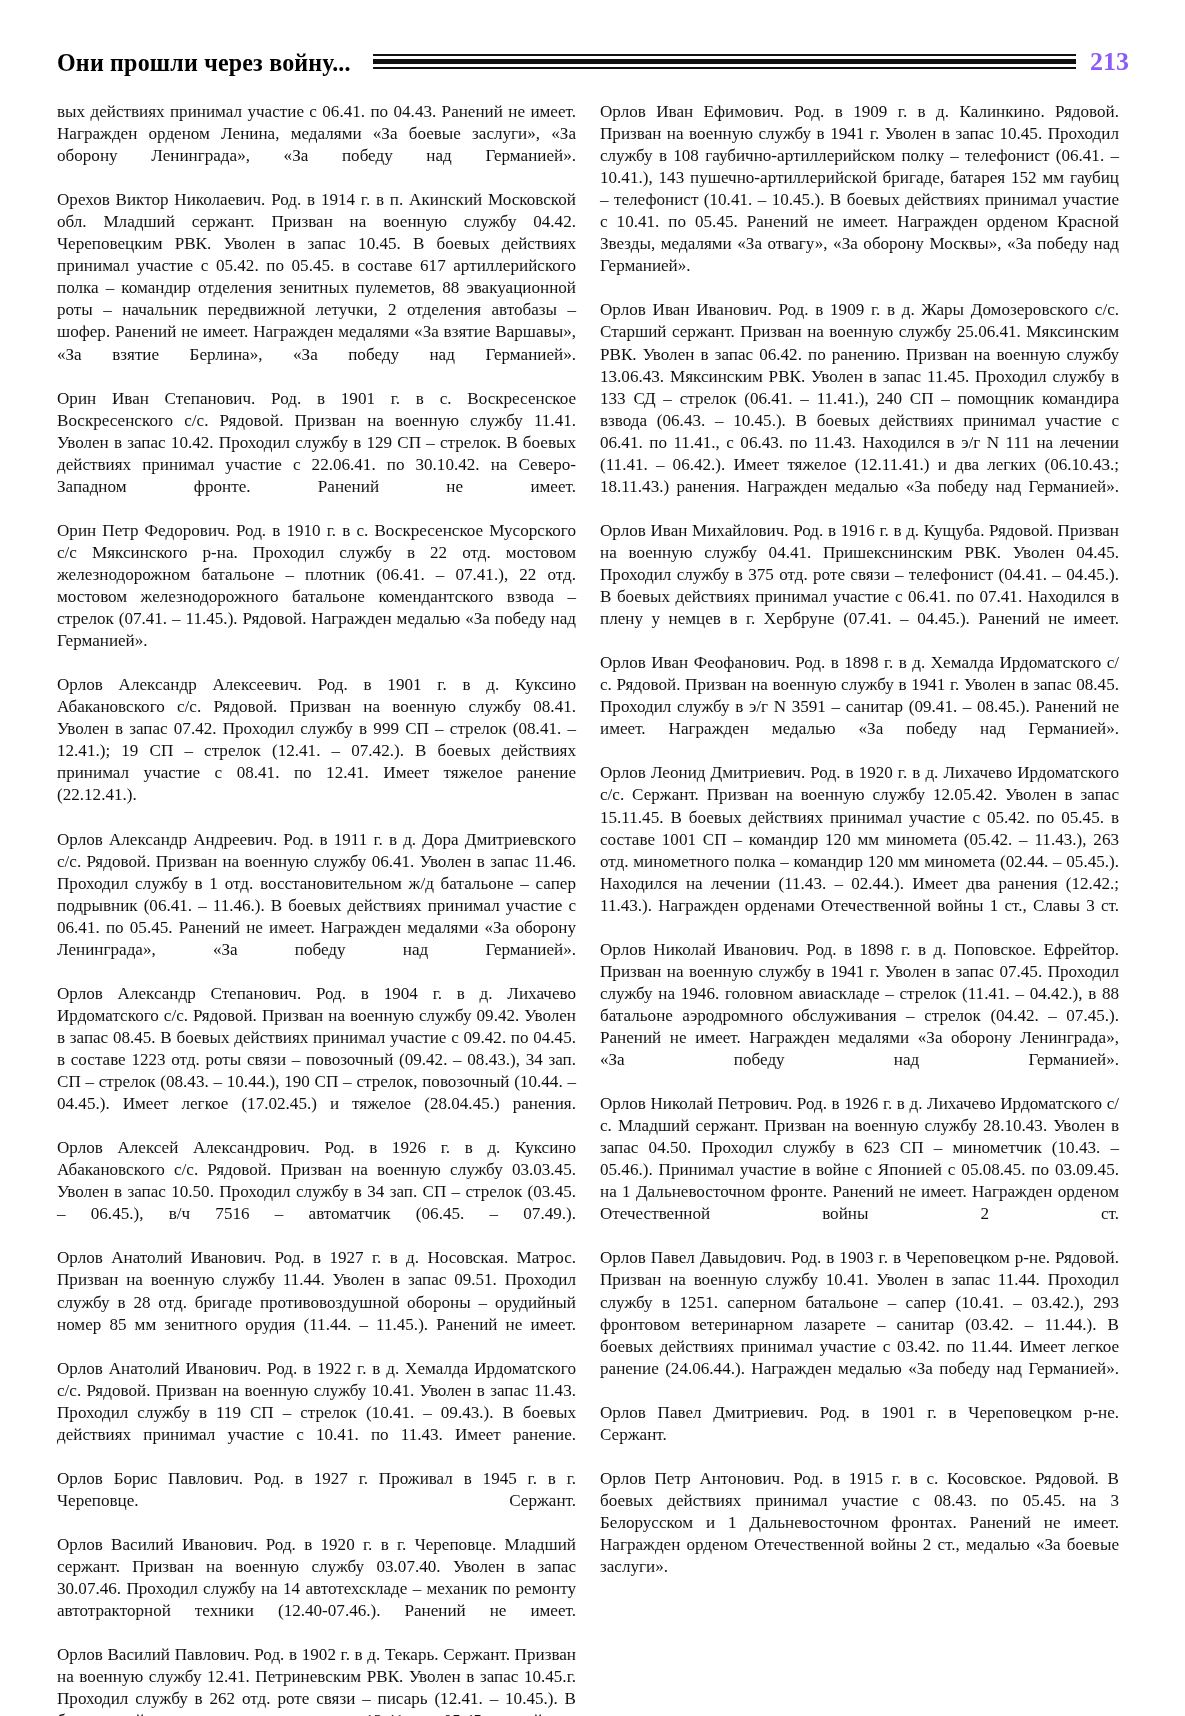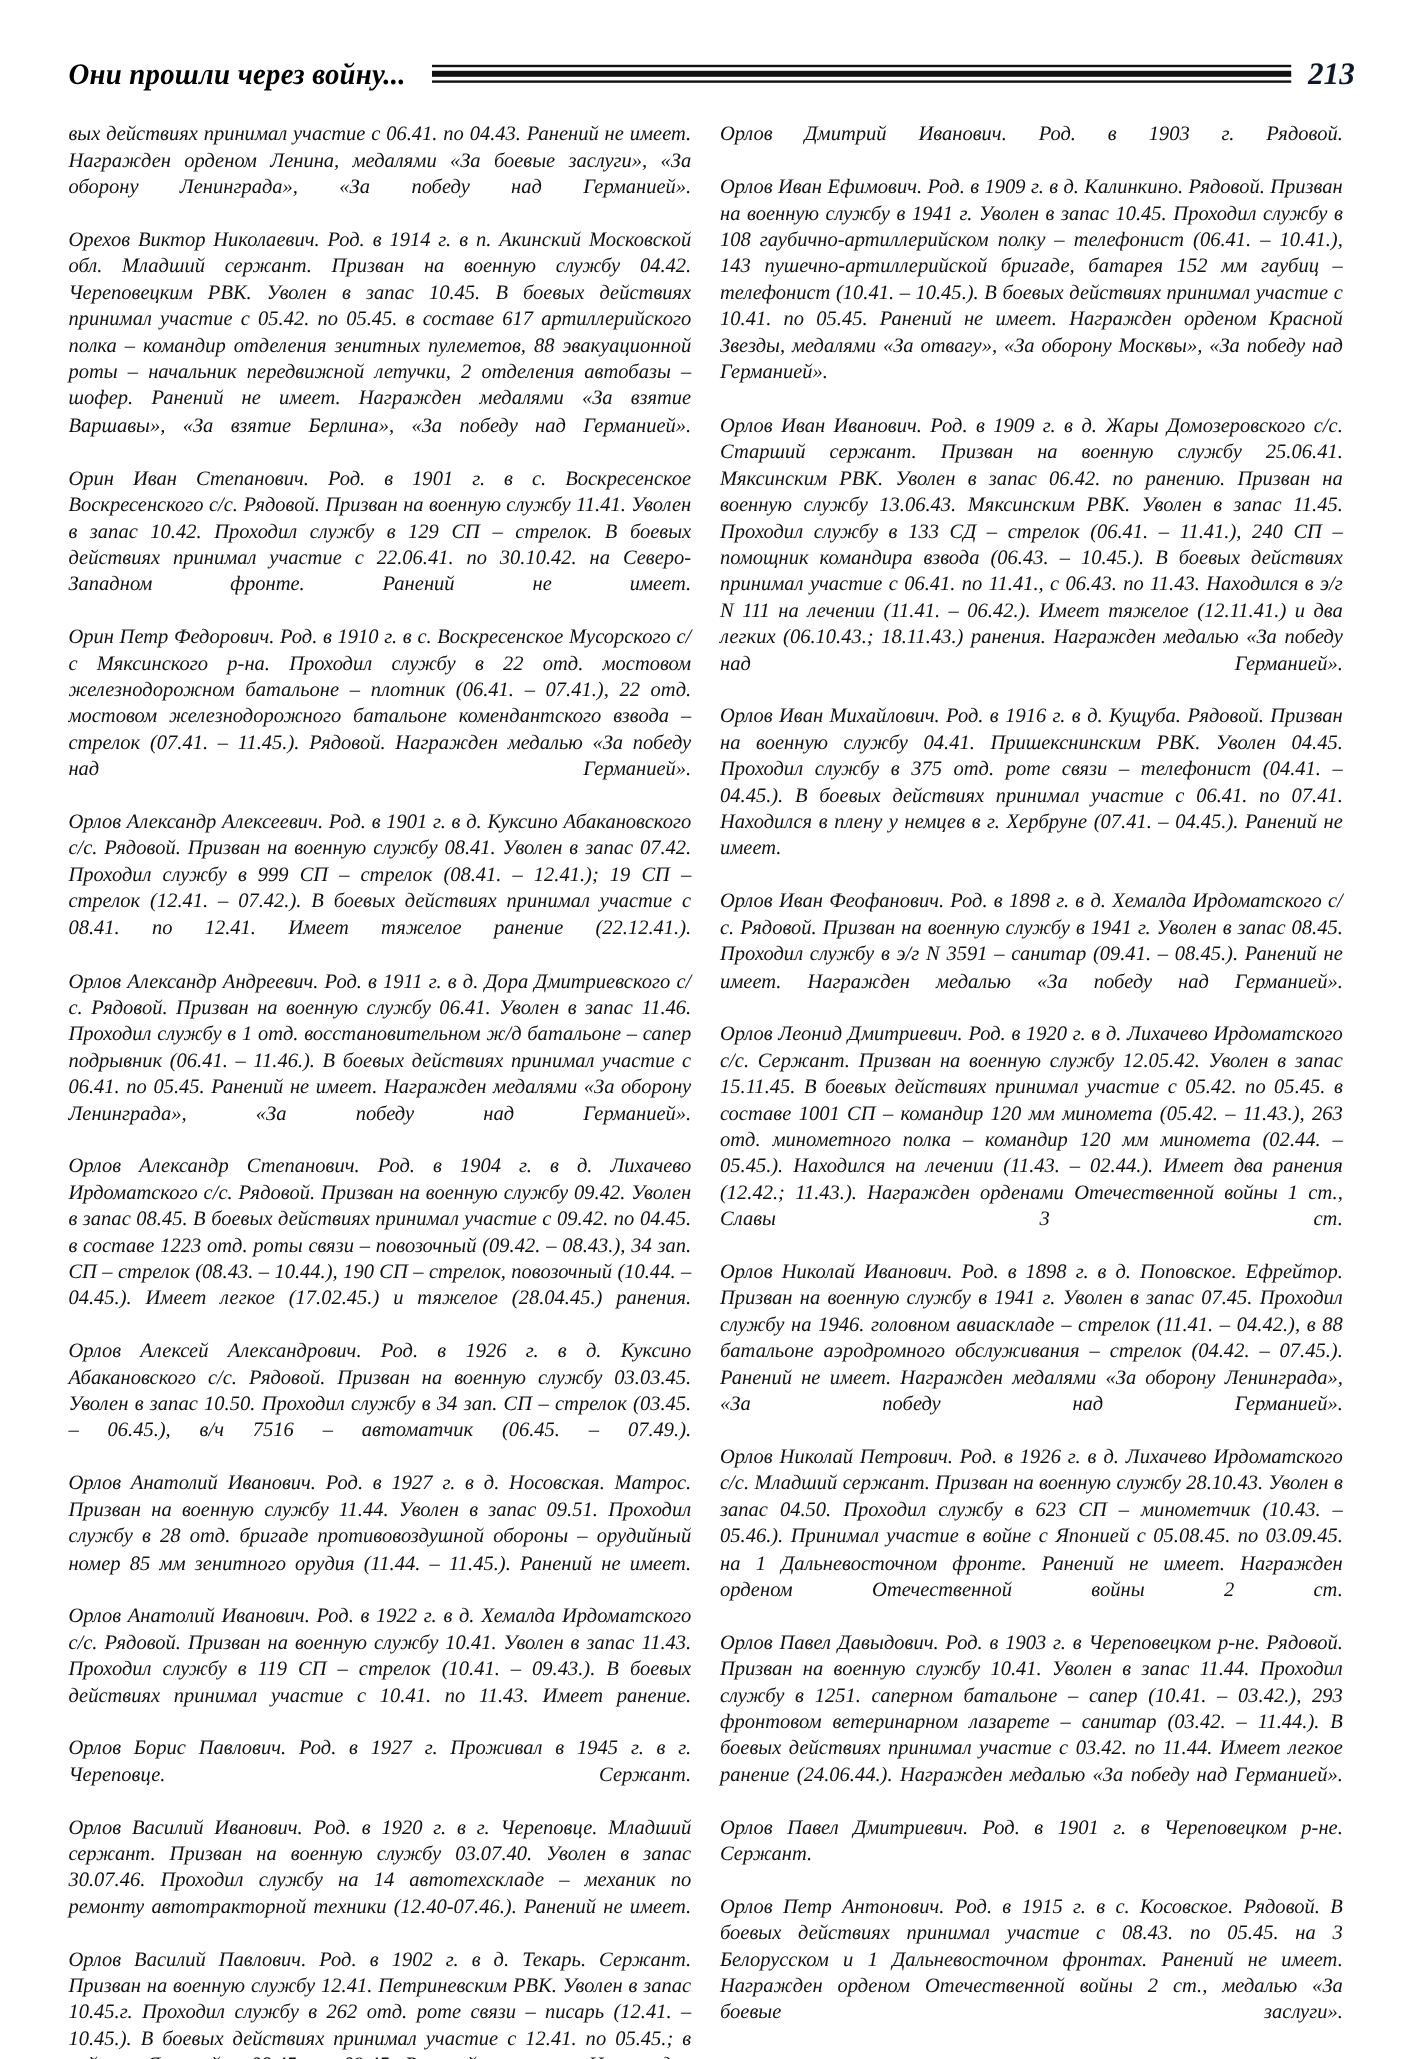--- a/index.html
+++ b/index.html
@@ -17,21 +17,20 @@
     overflow: hidden;
   }
 
   .page {
     position: absolute;
     left: 0; top: 0;
     width: 1185px;
     height: 1716px;
     box-sizing: border-box;
     padding: 0;
-    font-style: italic;
   }
 
   
   .running-head {
     position: absolute;
     left: 57px;
     top: 40px;
     width: 1072px;
     height: 44px;
     display: flex;
@@ -75,21 +74,21 @@
   .rh-rule-mid {
     position: absolute;
     left: 0; right: 0;
     top: 5px;
     height: 5px;
     background: #111;
   }
   .rh-page {
     font-size: 26px;
     font-weight: 700;
-    color: #0f172a;
+    color: #8b5cf6;
     white-space: nowrap;
     line-height: 1;
     padding-left: 4px;
   }
 
   
   .columns {
     position: absolute;
     left: 57px;
     top: 101px;
@@ -152,21 +151,20 @@
         <p class="entry">Орлов Александр Андреевич. Род. в 1911 г. в д. Дора Дмитриевского с/с. Рядовой. Призван на военную службу 06.41. Уволен в запас 11.46. Проходил службу в 1 отд. восстановительном ж/д батальоне – сапер подрывник (06.41. – 11.46.). В боевых действиях принимал участие с 06.41. по 05.45. Ранений не имеет. Награжден медалями «За оборону Ленинграда», «За победу над Германией».</p>
         <p class="entry">Орлов Александр Степанович. Род. в 1904 г. в д. Лихачево Ирдоматского с/с. Рядовой. Призван на военную службу 09.42. Уволен в запас 08.45. В боевых действиях принимал участие с 09.42. по 04.45. в составе 1223 отд. роты связи – повозочный (09.42. – 08.43.), 34 зап. СП – стрелок (08.43. – 10.44.), 190 СП – стрелок, повозочный (10.44. – 04.45.). Имеет легкое (17.02.45.) и тяжелое (28.04.45.) ранения.</p>
         <p class="entry">Орлов Алексей Александрович. Род. в 1926 г. в д. Куксино Абакановского с/с. Рядовой. Призван на военную службу 03.03.45. Уволен в запас 10.50. Проходил службу в 34 зап. СП – стрелок (03.45. – 06.45.), в/ч 7516 – автоматчик (06.45. – 07.49.).</p>
         <p class="entry">Орлов Анатолий Иванович. Род. в 1927 г. в д. Носовская. Матрос. Призван на военную службу 11.44. Уволен в запас 09.51. Проходил службу в 28 отд. бригаде противовоздушной обороны – орудийный номер 85 мм зенитного орудия (11.44. – 11.45.). Ранений не имеет.</p>
         <p class="entry">Орлов Анатолий Иванович. Род. в 1922 г. в д. Хемалда Ирдоматского с/с. Рядовой. Призван на военную службу 10.41. Уволен в запас 11.43. Проходил службу в 119 СП – стрелок (10.41. – 09.43.). В боевых действиях принимал участие с 10.41. по 11.43. Имеет ранение.</p>
         <p class="entry">Орлов Борис Павлович. Род. в 1927 г. Проживал в 1945 г. в г. Череповце. Сержант.</p>
         <p class="entry">Орлов Василий Иванович. Род. в 1920 г. в г. Череповце. Младший сержант. Призван на военную службу 03.07.40. Уволен в запас 30.07.46. Проходил службу на 14 автотехскладе – механик по ремонту автотракторной техники (12.40-07.46.). Ранений не имеет.</p>
         <p class="entry">Орлов Василий Павлович. Род. в 1902 г. в д. Текарь. Сержант. Призван на военную службу 12.41. Петриневским РВК. Уволен в запас 10.45.г. Проходил службу в 262 отд. роте связи – писарь (12.41. – 10.45.). В боевых действиях принимал участие с 12.41. по 05.45.; в войне с Японией с 08.45. по 09.45. Ранений не имеет. Награжден медалями «За победу над Германией», «За победу над Японией».</p>
       </div>
     <div class="col" id="col-right">
-        <p class="entry">Орлов Дмитрий Иванович. Род. в 1903 г. Рядовой.</p>
         <p class="entry">Орлов Иван Ефимович. Род. в 1909 г. в д. Калинкино. Рядовой. Призван на военную службу в 1941 г. Уволен в запас 10.45. Проходил службу в 108 гаубично-артиллерийском полку – телефонист (06.41. – 10.41.), 143 пушечно-артиллерийской бригаде, батарея 152 мм гаубиц – телефонист (10.41. – 10.45.). В боевых действиях принимал участие с 10.41. по 05.45. Ранений не имеет. Награжден орденом Красной Звезды, медалями «За отвагу», «За оборону Москвы», «За победу над Германией».</p>
         <p class="entry">Орлов Иван Иванович. Род. в 1909 г. в д. Жары Домозеровского с/с. Старший сержант. Призван на военную службу 25.06.41. Мяксинским РВК. Уволен в запас 06.42. по ранению. Призван на военную службу 13.06.43. Мяксинским РВК. Уволен в запас 11.45. Проходил службу в 133 СД – стрелок (06.41. – 11.41.), 240 СП – помощник командира взвода (06.43. – 10.45.). В боевых действиях принимал участие с 06.41. по 11.41., с 06.43. по 11.43. Находился в э/г N 111 на лечении (11.41. – 06.42.). Имеет тяжелое (12.11.41.) и два легких (06.10.43.; 18.11.43.) ранения. Награжден медалью «За победу над Германией».</p>
         <p class="entry">Орлов Иван Михайлович. Род. в 1916 г. в д. Кущуба. Рядовой. Призван на военную службу 04.41. Пришекснинским РВК. Уволен 04.45. Проходил службу в 375 отд. роте связи – телефонист (04.41. – 04.45.). В боевых действиях принимал участие с 06.41. по 07.41. Находился в плену у немцев в г. Хербруне (07.41. – 04.45.). Ранений не имеет.</p>
         <p class="entry">Орлов Иван Феофанович. Род. в 1898 г. в д. Хемалда Ирдоматского с/с. Рядовой. Призван на военную службу в 1941 г. Уволен в запас 08.45. Проходил службу в э/г N 3591 – санитар (09.41. – 08.45.). Ранений не имеет. Награжден медалью «За победу над Германией».</p>
         <p class="entry">Орлов Леонид Дмитриевич. Род. в 1920 г. в д. Лихачево Ирдоматского с/с. Сержант. Призван на военную службу 12.05.42. Уволен в запас 15.11.45. В боевых действиях принимал участие с 05.42. по 05.45. в составе 1001 СП – командир 120 мм миномета (05.42. – 11.43.), 263 отд. минометного полка – командир 120 мм миномета (02.44. – 05.45.). Находился на лечении (11.43. – 02.44.). Имеет два ранения (12.42.; 11.43.). Награжден орденами Отечественной войны 1 ст., Славы 3 ст.</p>
         <p class="entry">Орлов Николай Иванович. Род. в 1898 г. в д. Поповское. Ефрейтор. Призван на военную службу в 1941 г. Уволен в запас 07.45. Проходил службу на 1946. головном авиаскладе – стрелок (11.41. – 04.42.), в 88 батальоне аэродромного обслуживания – стрелок (04.42. – 07.45.). Ранений не имеет. Награжден медалями «За оборону Ленинграда», «За победу над Германией».</p>
         <p class="entry">Орлов Николай Петрович. Род. в 1926 г. в д. Лихачево Ирдоматского с/с. Младший сержант. Призван на военную службу 28.10.43. Уволен в запас 04.50. Проходил службу в 623 СП – минометчик (10.43. – 05.46.). Принимал участие в войне с Японией с 05.08.45. по 03.09.45. на 1 Дальневосточном фронте. Ранений не имеет. Награжден орденом Отечественной войны 2 ст.</p>
         <p class="entry">Орлов Павел Давыдович. Род. в 1903 г. в Череповецком р-не. Рядовой. Призван на военную службу 10.41. Уволен в запас 11.44. Проходил службу в 1251. саперном батальоне – сапер (10.41. – 03.42.), 293 фронтовом ветеринарном лазарете – санитар (03.42. – 11.44.). В боевых действиях принимал участие с 03.42. по 11.44. Имеет легкое ранение (24.06.44.). Награжден медалью «За победу над Германией».</p>
         <p class="entry">Орлов Павел Дмитриевич. Род. в 1901 г. в Череповецком р-не. Сержант.</p>
         <p class="entry">Орлов Петр Антонович. Род. в 1915 г. в с. Косовское. Рядовой. В боевых действиях принимал участие с 08.43. по 05.45. на 3 Белорусском и 1 Дальневосточном фронтах. Ранений не имеет. Награжден орденом Отечественной войны 2 ст., медалью «За боевые заслуги».</p>

